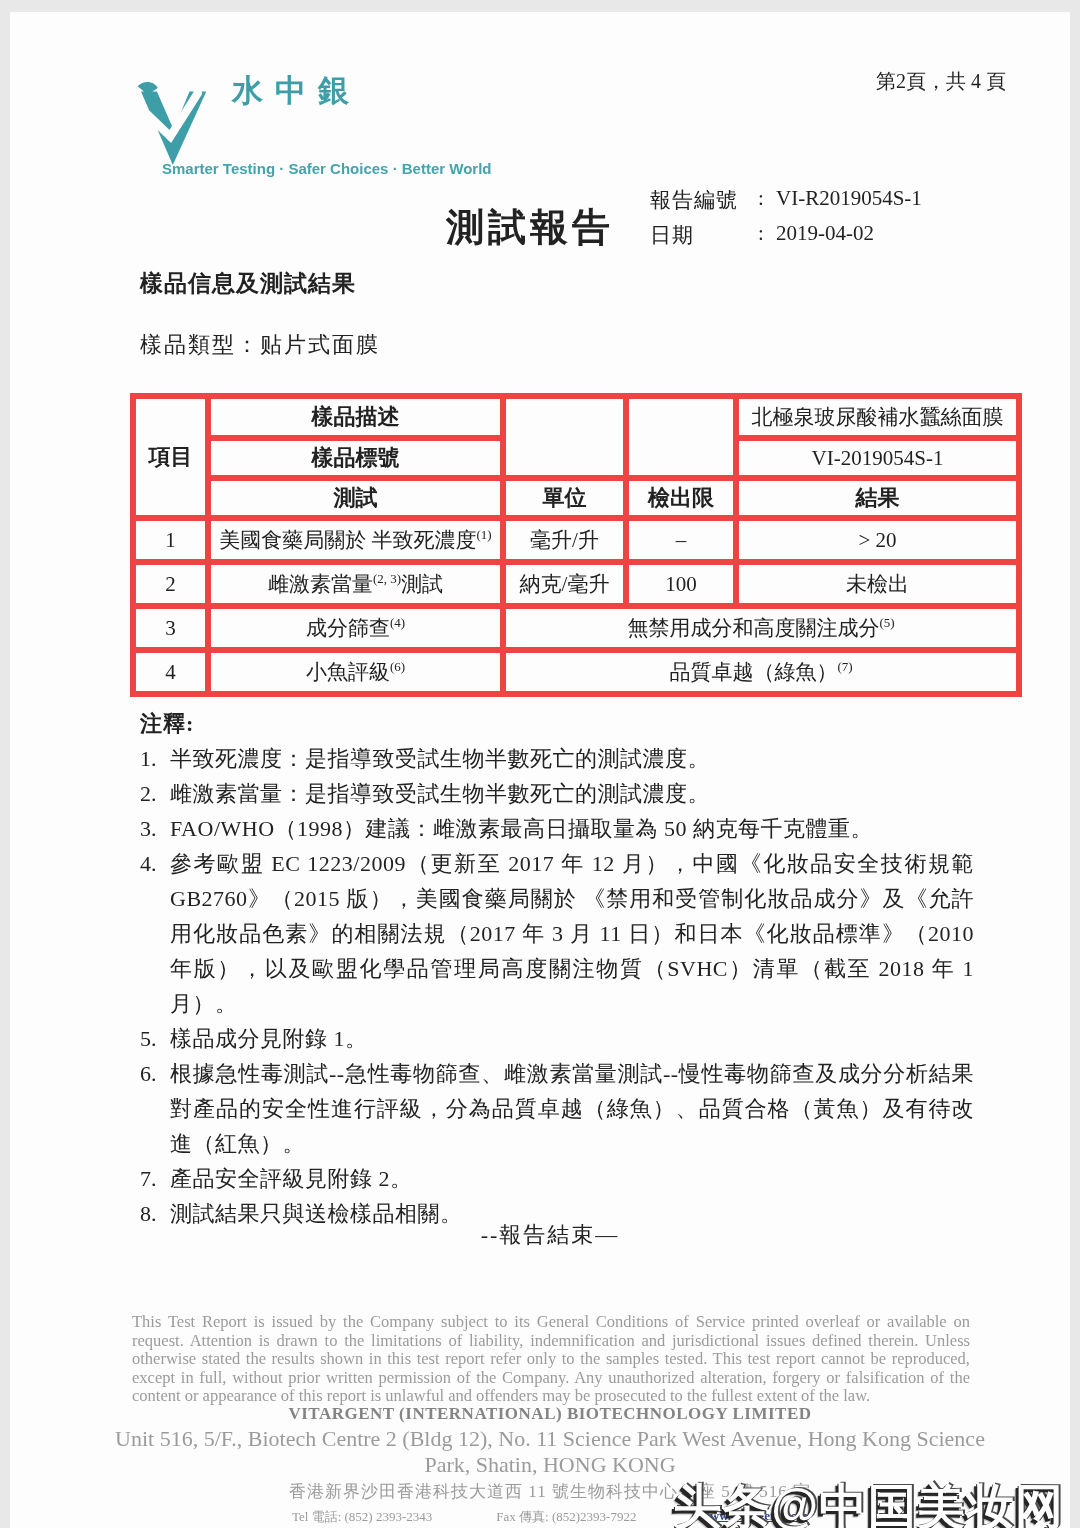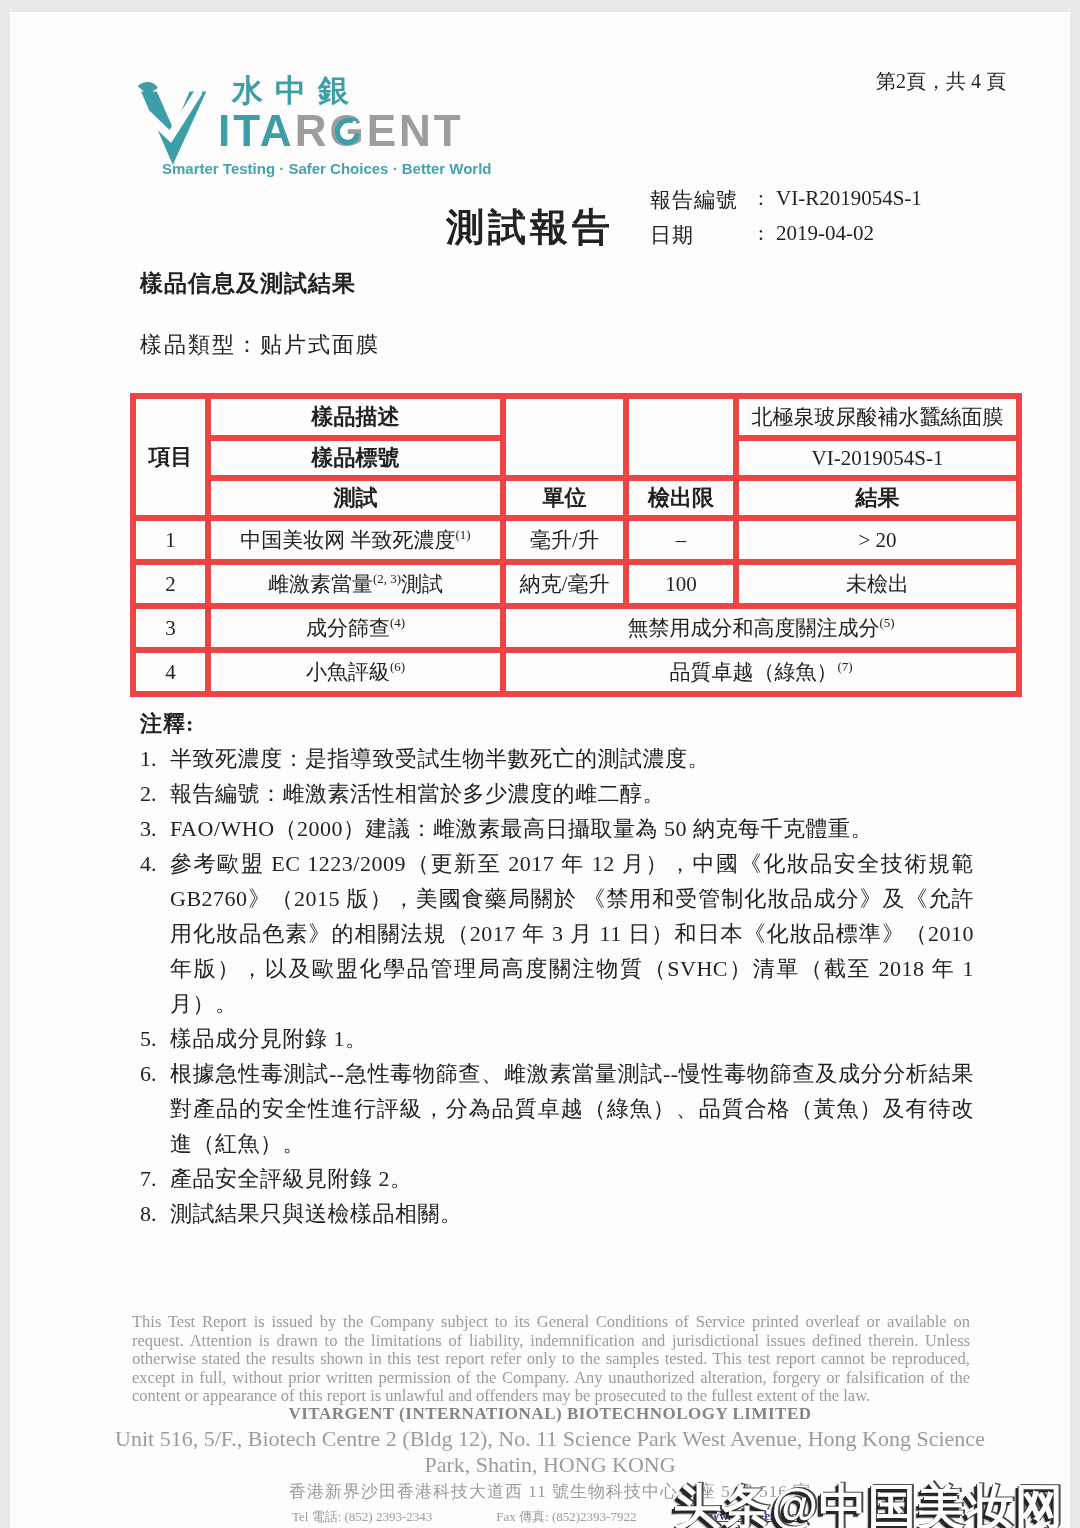--- a/index.html
+++ b/index.html
@@ -74,26 +74,20 @@
 
 <div class="page">
 
   <div class="logo">
     <svg class="logo-v" viewBox="0 0 110 110">
       <path d="M6 16 L44 104 L84 16 L64 16 L45 62 L25 16 Z" fill="#3e9ea8"></path>
       <path d="M14 44 L41 70 L74 18" stroke="#fdfdfd" stroke-width="10" fill="none" stroke-linecap="round"></path>
       <path d="M2 10 C10 2 22 4 26 12 L14 20 Z" fill="#3e9ea8"></path>
     </svg>
     <div class="logo-cn">水中銀</div>
-    <div class="logo-word">
-      <span class="teal">ITA</span><span class="gray">R</span><span class="g-wrap gray"><span>G</span><svg class="fish" viewBox="0 0 40 40">
-            <path d="M31 7 C13 1 3 17 9 28 C15 39 30 37 33 26" stroke="#3e9ea8" stroke-width="7" fill="none" stroke-linecap="round"></path>
-            <circle cx="30" cy="9" r="2.6" fill="#fdfdfd"></circle>
-          </svg></span><span class="gray">ENT</span>
-    </div>
     <div class="logo-tagline">Smarter Testing · Safer Choices · Better World</div>
   </div>
 
   <div class="page-number">第2頁，共 4 頁</div>
 
   <div class="doc-title">測試報告</div>
   <div class="report-meta">
     <div class="row">
       <span class="lbl">報告編號</span>
       <span>:</span>
@@ -130,21 +124,21 @@
       <td>VI-2019054S-1</td>
     </tr>
     <tr class="h3">
       <td class="b">測試</td>
       <td class="b">單位</td>
       <td class="b">檢出限</td>
       <td class="b">結果</td>
     </tr>
     <tr class="d">
       <td>1</td>
-      <td><span>中国美妆网 半致死濃度</span><sup class="fn">(1)</sup><span></span></td>
+      <td><span>美國食藥局關於 半致死濃度</span><sup class="fn">(1)</sup><span></span></td>
       <td>毫升/升</td>
       <td>–</td>
       <td>&gt; 20</td>
     </tr>
     <tr class="d">
       <td>2</td>
       <td><span>雌激素當量</span><sup class="fn">(2, 3)</sup><span>測試</span></td>
       <td>納克/毫升</td>
       <td>100</td>
       <td>未檢出</td>
@@ -163,25 +157,25 @@
     </table>
 
   <div class="notes">
     <div class="notes-heading">注釋:</div>
     <div class="note">
         <span class="num">1.</span>
         <span class="txt">半致死濃度：是指導致受試生物半數死亡的測試濃度。</span>
       </div>
     <div class="note">
         <span class="num">2.</span>
-        <span class="txt">報告編號：雌激素活性相當於多少濃度的雌二醇。</span>
+        <span class="txt">雌激素當量：是指導致受試生物半數死亡的測試濃度。</span>
       </div>
     <div class="note">
         <span class="num">3.</span>
-        <span class="txt">FAO/WHO（2000）建議：雌激素最高日攝取量為 50 納克每千克體重。</span>
+        <span class="txt">FAO/WHO（1998）建議：雌激素最高日攝取量為 50 納克每千克體重。</span>
       </div>
     <div class="note">
         <span class="num">4.</span>
         <span class="txt">參考歐盟 EC 1223/2009（更新至 2017 年 12 月），中國《化妝品安全技術規範 GB2760》（2015 版），美國食藥局關於 《禁用和受管制化妝品成分》及《允許用化妝品色素》的相關法規（2017 年 3 月 11 日）和日本《化妝品標準》（2010 年版），以及歐盟化學品管理局高度關注物質（SVHC）清單（截至 2018 年 1 月）。</span>
       </div>
     <div class="note">
         <span class="num">5.</span>
         <span class="txt">樣品成分見附錄 1。</span>
       </div>
     <div class="note">
@@ -191,20 +185,21 @@
     <div class="note">
         <span class="num">7.</span>
         <span class="txt">產品安全評級見附錄 2。</span>
       </div>
     <div class="note">
         <span class="num">8.</span>
         <span class="txt">測試結果只與送檢樣品相關。</span>
       </div>
   </div>
 
+  <div class="end-marker">--報告結束—</div>
 
   <div class="legal">This Test Report is issued by the Company subject to its General Conditions of Service printed overleaf or available on request. Attention is drawn to the limitations of liability, indemnification and jurisdictional issues defined therein. Unless otherwise stated the results shown in this test report refer only to the samples tested. This test report cannot be reproduced, except in full, without prior written permission of the Company. Any unauthorized alteration, forgery or falsification of the content or appearance of this report is unlawful and offenders may be prosecuted to the fullest extent of the law.</div>
   <div class="footer-center">
     <div class="company">VITARGENT (INTERNATIONAL) BIOTECHNOLOGY LIMITED</div>
     <div class="addr-en">Unit 516, 5/F., Biotech Centre 2 (Bldg 12), No. 11 Science Park West Avenue, Hong Kong Science Park, Shatin, HONG KONG</div>
     <div class="addr-zh">香港新界沙田香港科技大道西 11 號生物科技中心 2 座 5 樓 516 室</div>
     <div class="contact-row">
       <span>Tel 電話: (852) 2393-2343</span>
       <span>Fax 傳真: (852)2393-7922</span>
       <span class="website">www.vitargent.com</span>

